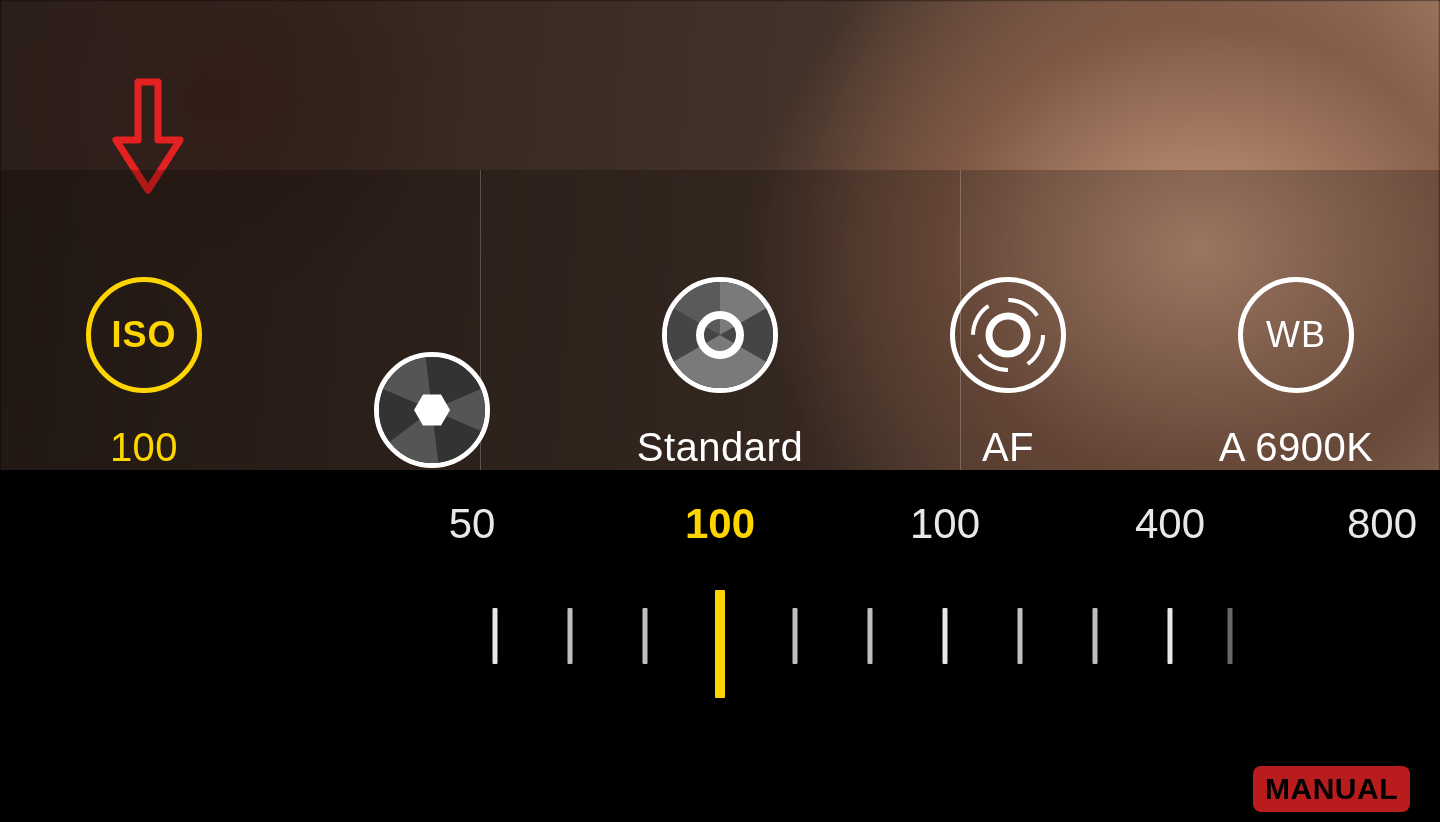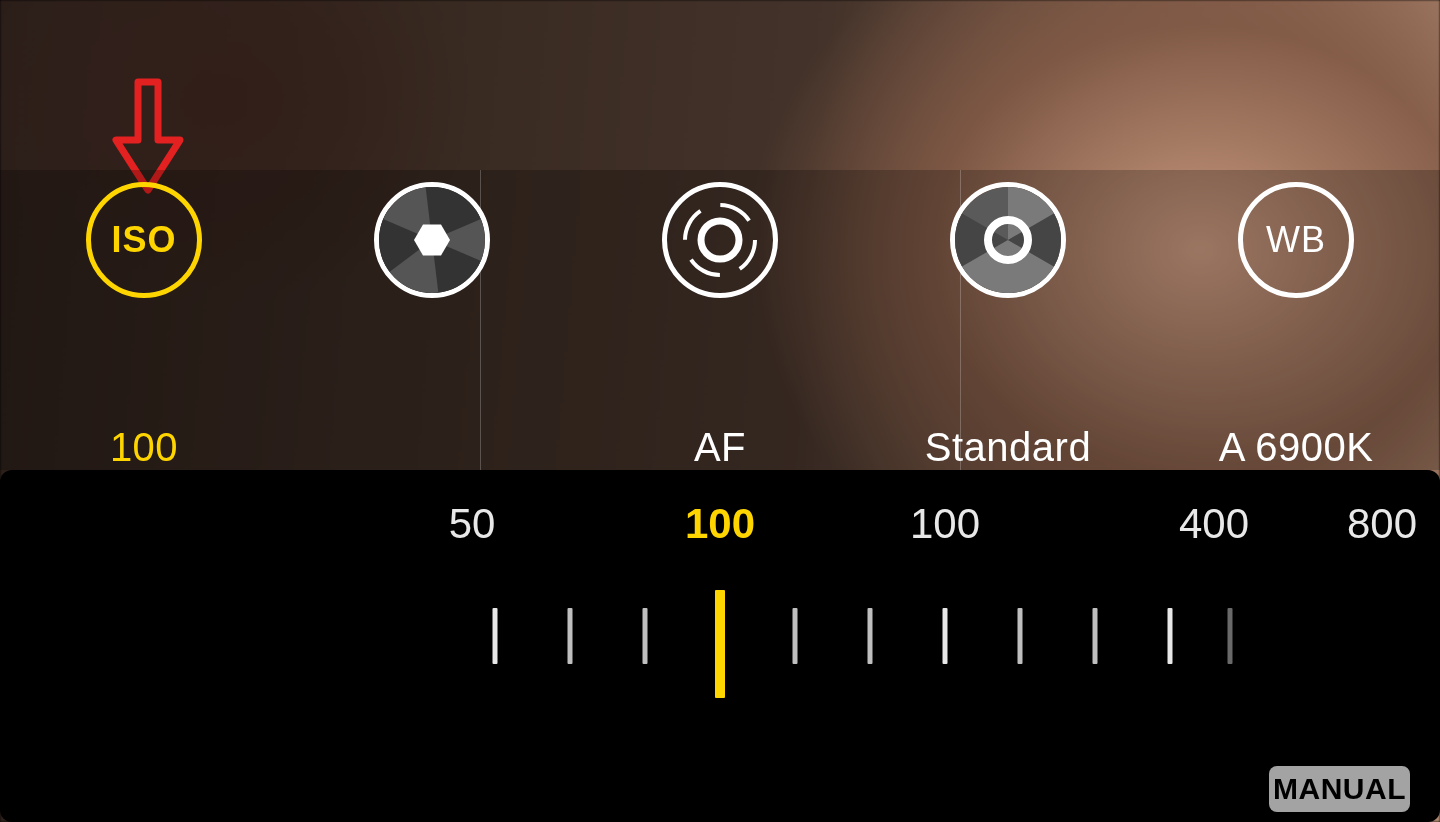--- a/index.html
+++ b/index.html
@@ -32,21 +32,21 @@
   }
   .strip-sep {
     position: absolute; top: 0; bottom: 0; width: 1px;
     background: rgba(255,255,255,0.22);
   }
 
   .control {
     flex: 1;
     display: flex; flex-direction: column;
     align-items: center;
-    justify-content: space-between;
+    justify-content: flex-end;
     gap: 30px;
     padding-top: 10px;
     cursor: pointer;
   }
   .control .iconwrap {
     width: 120px; height: 120px; position: relative;
     display: flex; align-items: center; justify-content: center;
   }
   .control .value {
     font-size: 40px;
@@ -71,21 +71,20 @@
     display:flex; align-items:center; justify-content:center;
     position: relative;
   }
   .ring .inner-text { color:#fff; font-weight:400; font-size:36px; letter-spacing:1px; }
 
   
   .slider-panel {
     position: absolute;
     left:0; right:0; top:470px; bottom:0;
     background:#000;
-    border-radius:12px;
   }
   .scale-labels {
     position:absolute; left:0; right:0; top:30px; height:60px;
   }
   .scale-label {
     position:absolute; top:0;
     transform: translateX(-50%);
     font-size:42px; color:#e8e8e8;
   }
   .scale-label.current { color:#ffd500; font-weight:600; }
@@ -99,26 +98,26 @@
     background: #bfbfbf;
     transform: translateX(-50%);
     border-radius:1px;
   }
   .tick.major { background:#e8e8e8; }
   .tick.current { background:#ffd500; width:10px; height:108px; top:0; }
 
   .manual-btn {
     position:absolute;
     right:30px; bottom:10px;
-    background:#a3a3a3;
+    background:#b91c1c;
     color:#000;
     font-weight:800;
     font-size:30px;
     letter-spacing:0.5px;
-    padding:6px 4px;
+    padding:6px 12px;
     border-radius:8px;
     cursor:pointer;
   }
 </style>
 </head>
 <body>
 
 <div class="viewfinder"></div>
 
 <div class="arrow">
@@ -166,32 +165,20 @@
                 <path d="M0 0 L80 -60 L80 60 Z" transform="rotate(240)"></path>
               </g>
             <g fill="#333">
                 <path d="M0 0 L80 -60 L80 60 Z" transform="rotate(300)"></path>
               </g>
             <polygon points="18,0 9,15.6 -9,15.6 -18,0 -9,-15.6 9,-15.6" fill="#fff"></polygon>
           </g>
         </svg>
       </div>
     </div>
-  </div>
-
-  <div class="control">
-    <div class="iconwrap">
-      <div class="ring">
-        <svg width="106" height="106" viewBox="-53 -53 106 106">
-          <circle r="35" fill="none" stroke="#fff" stroke-width="4" stroke-dasharray="34 21"></circle>
-          <circle r="19" fill="none" stroke="#fff" stroke-width="7"></circle>
-        </svg>
-      </div>
-    </div>
-    <div class="value">AF</div>
   </div>
 
   <div class="control">
     <div class="iconwrap">
       <div class="ring">
         <svg width="106" height="106" viewBox="-53 -53 106 106">
           <defs>
               <clipPath id="cc2">
                 <circle r="53"></circle>
               </clipPath>
@@ -207,34 +194,46 @@
           </g>
         </svg>
       </div>
     </div>
     <div class="value">Standard</div>
   </div>
 
   <div class="control">
     <div class="iconwrap">
       <div class="ring">
+        <svg width="106" height="106" viewBox="-53 -53 106 106">
+          <circle r="35" fill="none" stroke="#fff" stroke-width="4" stroke-dasharray="34 21"></circle>
+          <circle r="19" fill="none" stroke="#fff" stroke-width="7"></circle>
+        </svg>
+      </div>
+    </div>
+    <div class="value">AF</div>
+  </div>
+
+  <div class="control">
+    <div class="iconwrap">
+      <div class="ring">
         <span class="inner-text">WB</span>
       </div>
     </div>
     <div class="value">A 6900K</div>
   </div>
 
 </div>
 
 <div class="slider-panel">
   <div class="scale-labels">
     <div class="scale-label" style="left:472px">50</div>
     <div class="scale-label current" style="left:720px">100</div>
     <div class="scale-label" style="left:945px">100</div>
-    <div class="scale-label" style="left:1214px">400</div>
+    <div class="scale-label" style="left:1170px">400</div>
     <div class="scale-label" style="left:1382px">800</div>
   </div>
 
   <div class="ticks">
     <div class="tick major" style="left:495px"></div>
     <div class="tick" style="left:570px"></div>
     <div class="tick" style="left:645px"></div>
     <div class="tick current" style="left:720px"></div>
     <div class="tick" style="left:795px"></div>
     <div class="tick" style="left:870px"></div>

